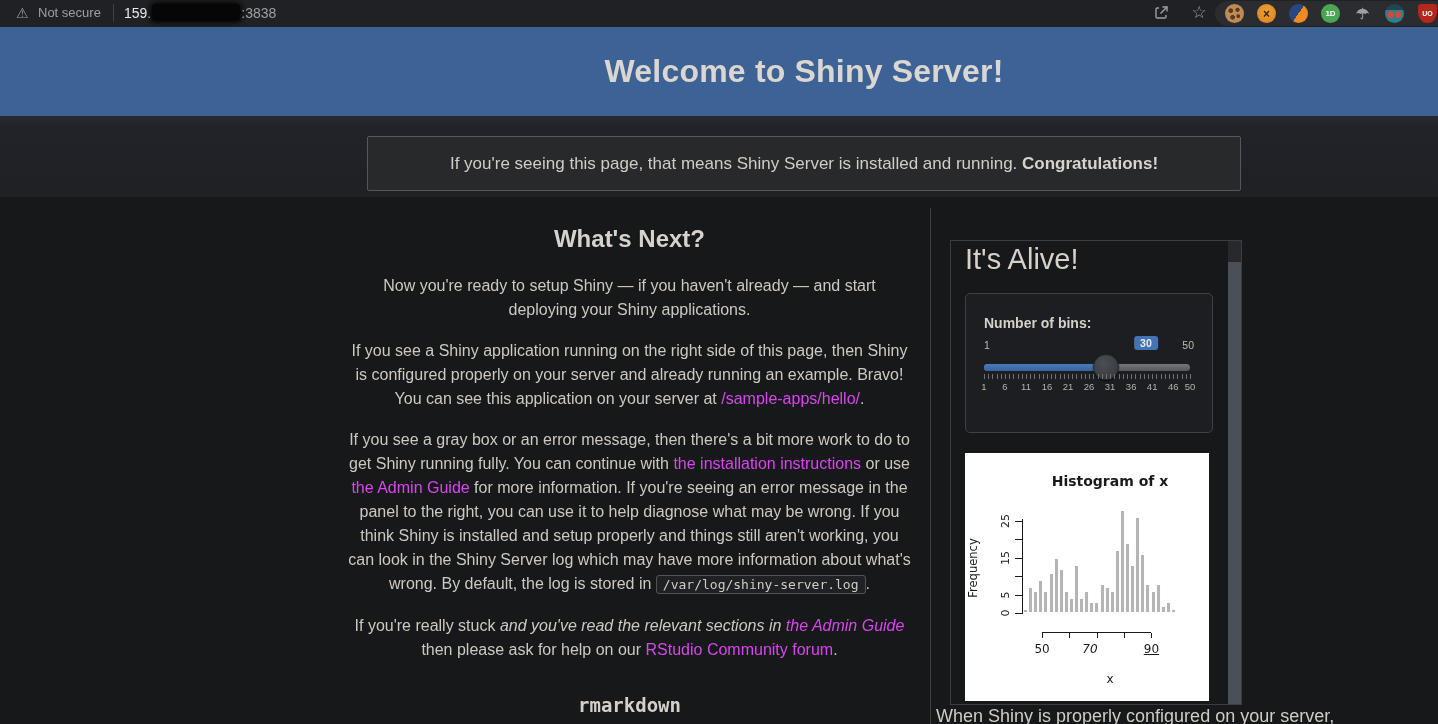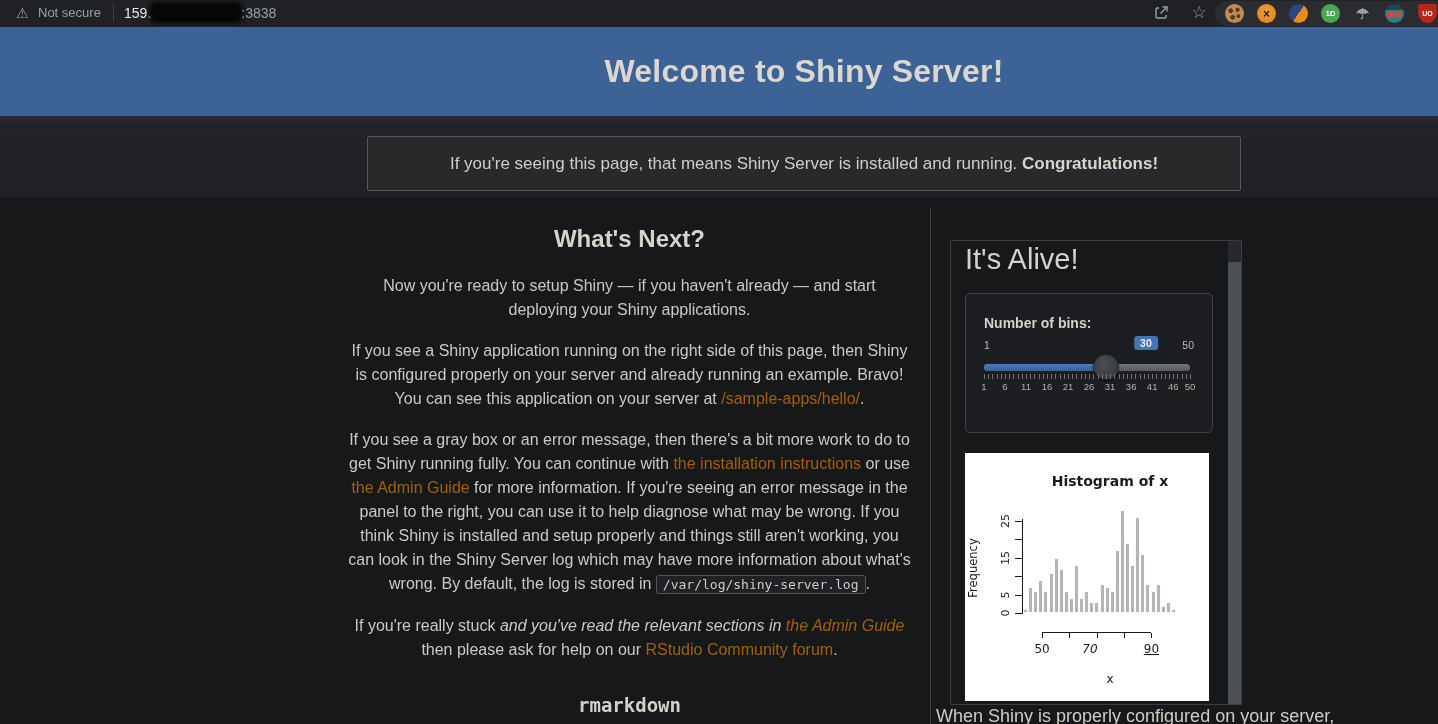--- a/index.html
+++ b/index.html
@@ -56,21 +56,21 @@
   .banner-box .txt{font-size:17px;color:#d0cdc6;}
   .banner-box b{color:#d7d4cd;}
 
   
   .main{position:absolute;left:0;top:197px;width:1438px;height:527px;background:#17181a;}
   .divider{position:absolute;left:930px;top:11px;width:1px;height:516px;background:#3e4144;}
 
   .leftcol{position:absolute;left:347px;top:28px;width:565px;color:#ccc9c2;text-align:center;}
   .leftcol h2{margin:0 0 21px 0;font-size:24px;font-weight:bold;color:#d6d3cc;}
   .leftcol p{margin:0 0 17px 0;font-size:16px;line-height:24px;}
-  .leftcol a{color:#a16207;text-decoration:none;}
+  .leftcol a{color:#d946ef;text-decoration:none;}
   .codechip{font-family:"DejaVu Sans Mono",monospace;font-size:13px;color:#cfccc5;
             background:#1f2124;border:1px solid #515457;border-radius:3px;padding:1px 6px;}
   .subhead{margin:32px 0 0 0;font-family:"DejaVu Sans Mono",monospace;font-size:19px;
            font-weight:bold;color:#d3d0c9;}
 
   
   .panel{position:absolute;left:950px;top:43px;width:292px;height:465px;
          border:1px solid #3a3e42;box-sizing:border-box;}
   .scrolltrack{position:absolute;right:0;top:0;width:13px;height:100%;background:#27292d;}
   .scrollthumb{position:absolute;right:0;top:21px;width:13px;bottom:0;background:#4b5056;}

